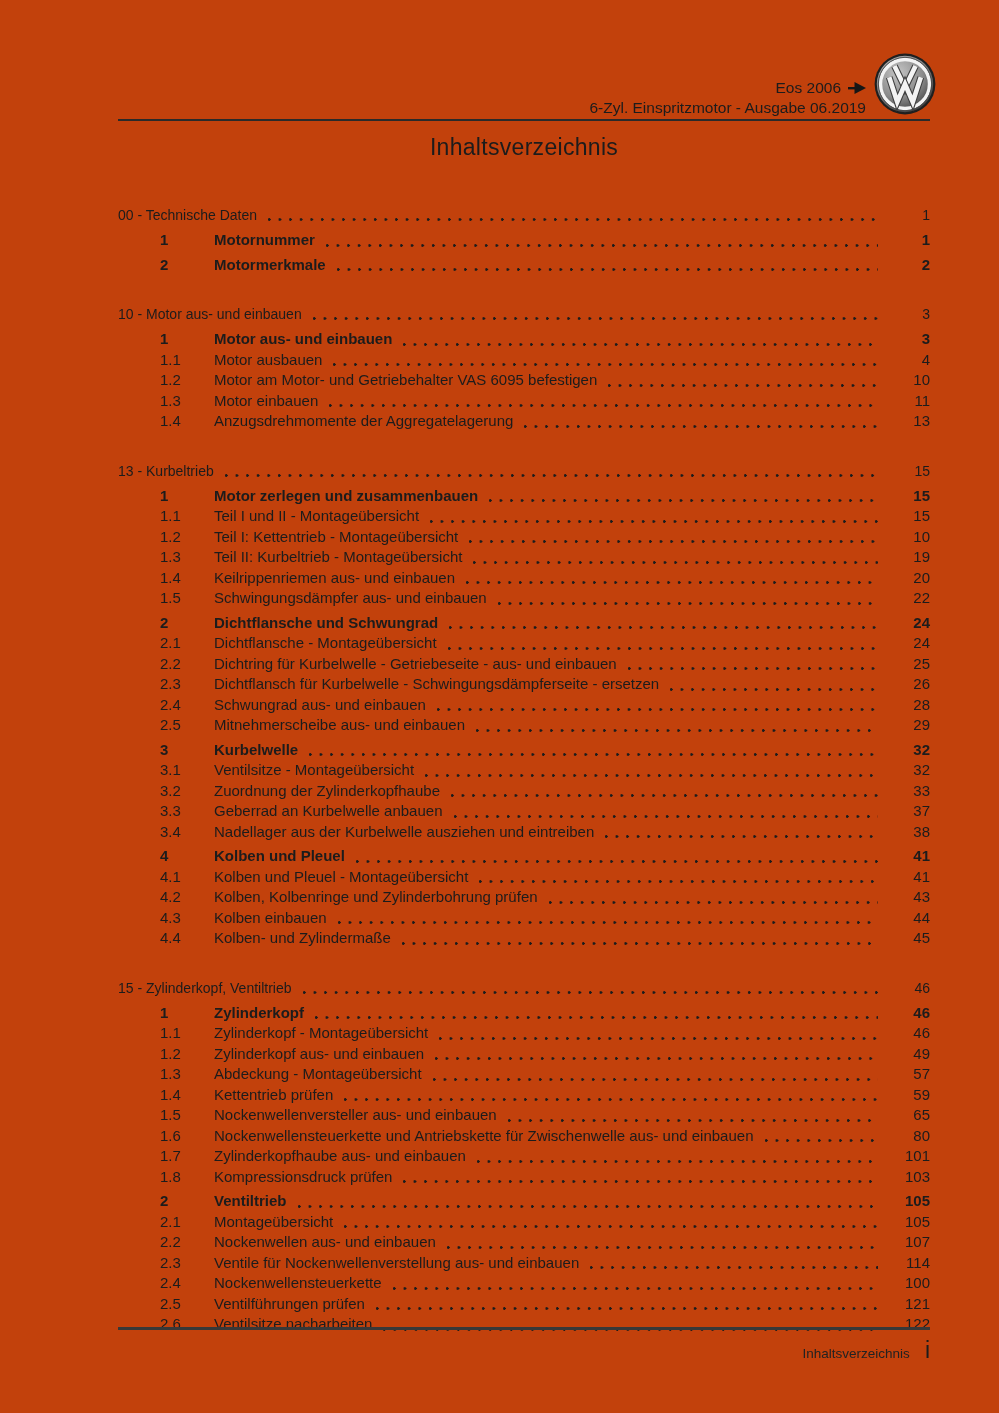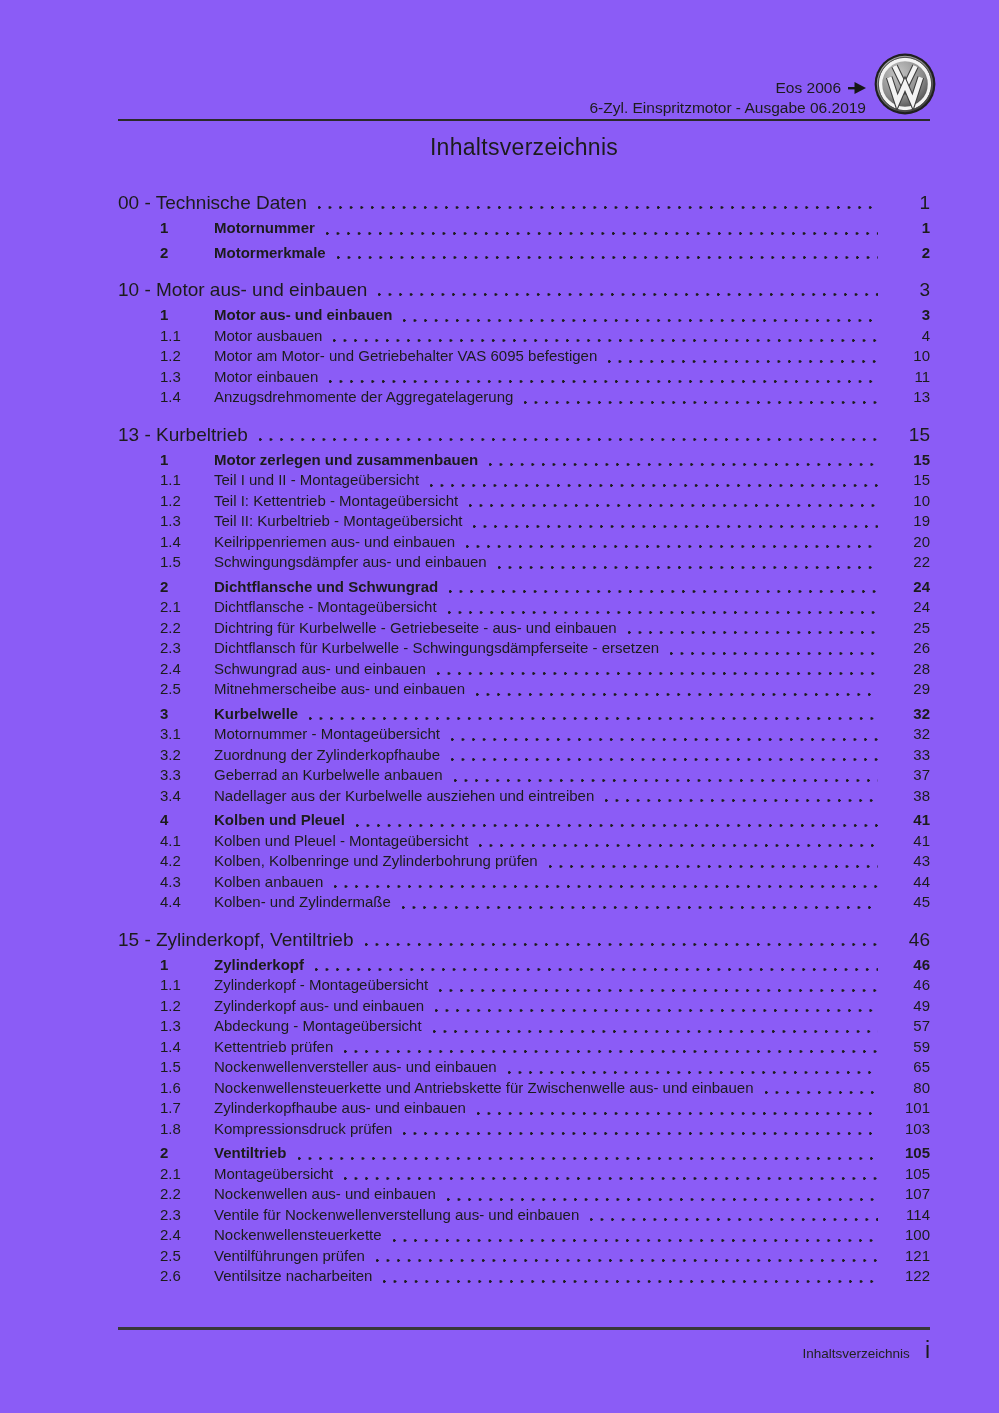--- a/index.html
+++ b/index.html
@@ -1,33 +1,33 @@
 <!DOCTYPE html>
 <html><head>
 <meta charset="utf-8">
 <style>
   html,body{margin:0;padding:0;background:#ffffff;}
-  .page{position:relative;width:999px;height:1413px;background:#8b5cf6;
+  .page{position:relative;width:999px;height:1413px;background:#c2410c;
         color:#1c1c1c;font-family:"Liberation Sans","DejaVu Sans",sans-serif;overflow:hidden;}
 
   
   .hdr{position:absolute;left:118px;right:69px;top:0;height:119px;border-bottom:2px solid #2a2a2a;}
   .hdr-text{position:absolute;right:64px;bottom:1px;text-align:right;font-size:15.5px;line-height:20px;white-space:nowrap;}
   .hdr-line1{display:flex;justify-content:flex-end;align-items:center;gap:7px;}
   .arrow-ic{display:inline-block;line-height:0;}
   .logo{position:absolute;right:-6px;top:53px;width:62px;height:62px;line-height:0;}
 
   
   .title{position:absolute;top:134px;left:118px;width:812px;text-align:center;
          font-size:23px;letter-spacing:.3px;}
 
   
   .toc{position:absolute;top:176px;left:118px;width:812px;}
-  .chap{display:flex;align-items:baseline;font-size:19px;line-height:22px;
-        margin-top:16px;margin-bottom:3px;white-space:nowrap;}
+  .chap{display:flex;align-items:baseline;font-size:14px;line-height:22px;
+        margin-top:28px;margin-bottom:3px;white-space:nowrap;}
   .row{display:flex;align-items:baseline;font-size:15px;line-height:20.5px;
        padding-left:42px;white-space:nowrap;}
   .row.bold{font-weight:700;margin-top:4px;}
   .num{flex:none;width:54px;}
   .t{flex:none;}
   .leader{flex:1;min-width:14px;align-self:flex-end;height:5px;margin:0 6px 3px 11px;
           background-image:radial-gradient(circle at 1.3px 2.5px,#1c1c1c 1.15px,transparent 1.55px);
           background-size:10.6px 5px;background-repeat:repeat-x;}
   .chap .leader{margin-bottom:4px;}
   .pg{flex:none;width:46px;text-align:right;}
@@ -210,21 +210,21 @@
         <span class="pg">29</span>
       </div>
       <div class="row bold">
         <span class="num">3</span>
         <span class="t">Kurbelwelle</span>
         <span class="leader"></span>
         <span class="pg">32</span>
       </div>
       <div class="row">
         <span class="num">3.1</span>
-        <span class="t">Motornummer - Montageübersicht</span>
+        <span class="t">Ventilsitze - Montageübersicht</span>
         <span class="leader"></span>
         <span class="pg">32</span>
       </div>
       <div class="row">
         <span class="num">3.2</span>
         <span class="t">Zuordnung der Zylinderkopfhaube</span>
         <span class="leader"></span>
         <span class="pg">33</span>
       </div>
       <div class="row">
@@ -252,21 +252,21 @@
         <span class="pg">41</span>
       </div>
       <div class="row">
         <span class="num">4.2</span>
         <span class="t">Kolben, Kolbenringe und Zylinderbohrung prüfen</span>
         <span class="leader"></span>
         <span class="pg">43</span>
       </div>
       <div class="row">
         <span class="num">4.3</span>
-        <span class="t">Kolben anbauen</span>
+        <span class="t">Kolben einbauen</span>
         <span class="leader"></span>
         <span class="pg">44</span>
       </div>
       <div class="row">
         <span class="num">4.4</span>
         <span class="t">Kolben- und Zylindermaße</span>
         <span class="leader"></span>
         <span class="pg">45</span>
       </div>
       <div class="chap">

